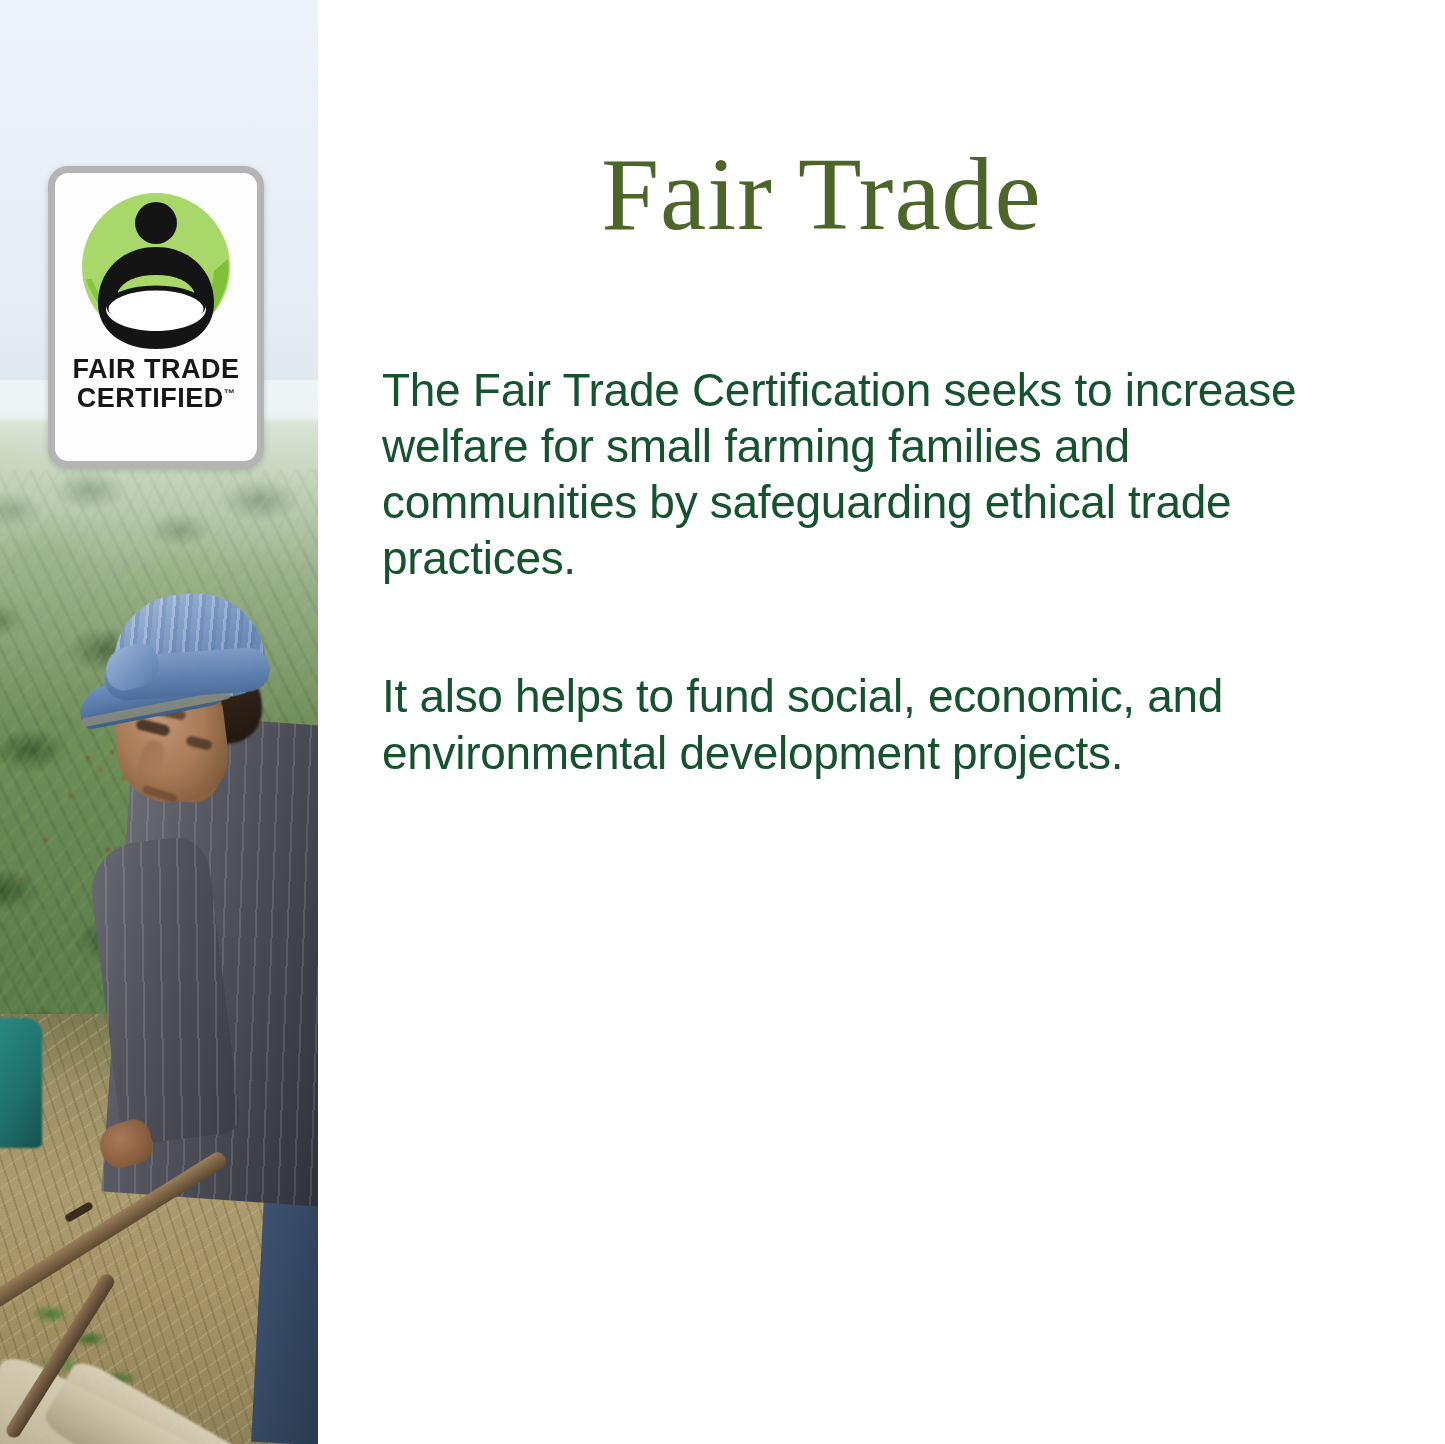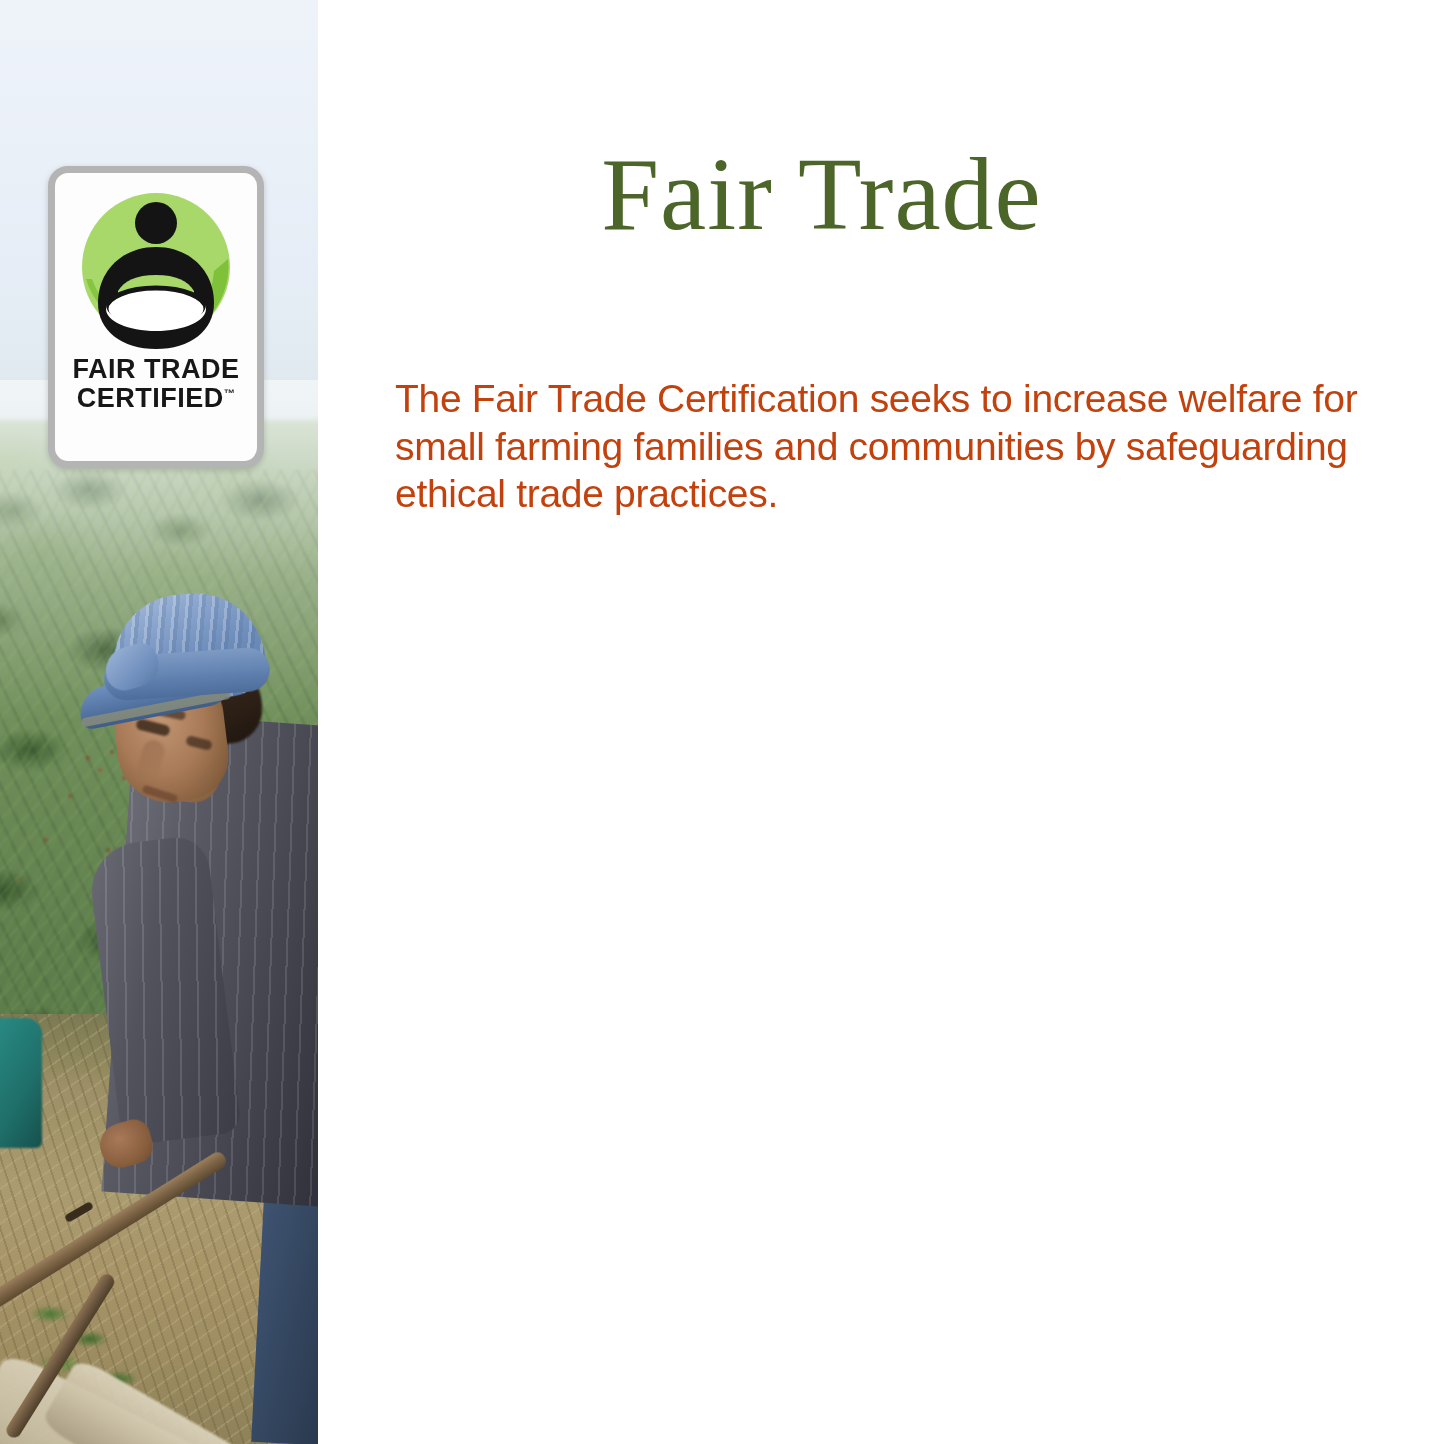--- a/index.html
+++ b/index.html
@@ -452,24 +452,24 @@
     line-height: 1;
   }
   .body-block {
     position: absolute;
     left: 60px;
     top: 358px;
     width: 1000px;
   }
   .body-para {
     font-family: "Liberation Sans", sans-serif;
-    font-size: 39px;
+    font-size: 46px;
     line-height: 1.22;
-    color: #c2410c;
-    margin: 17px;
+    color: #14532d;
+    margin: 4px;
     letter-spacing: -0.3px;
     font-stretch: condensed;
     transform-origin: left top;
   }
   .para-gap { height: 74px; }
 </style>
 </head>
 <body>
 
 <div class="card">
@@ -538,16 +538,17 @@
       </div>
     </div>
   </div>
 
   <div class="content">
     <h1 class="page-title">Fair Trade</h1>
 
     <div class="body-block">
       <p class="body-para">The Fair Trade Certification seeks to increase welfare for small farming families and communities by safeguarding ethical trade practices.</p>
       <div class="para-gap"></div>
+      <p class="body-para">It also helps to fund social, economic, and environmental development projects.</p>
     </div>
   </div>
 
 </div>
 
 </body></html>

